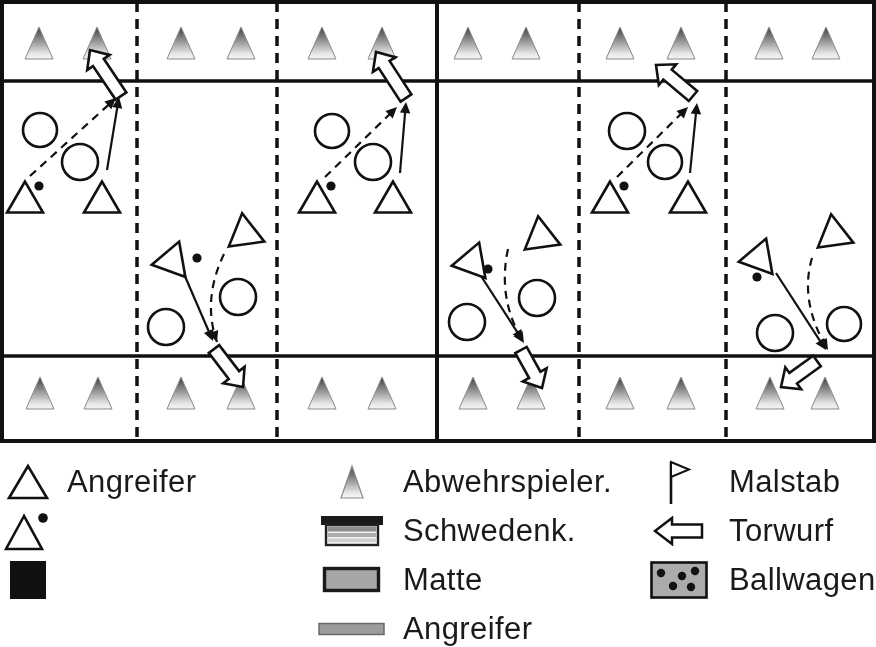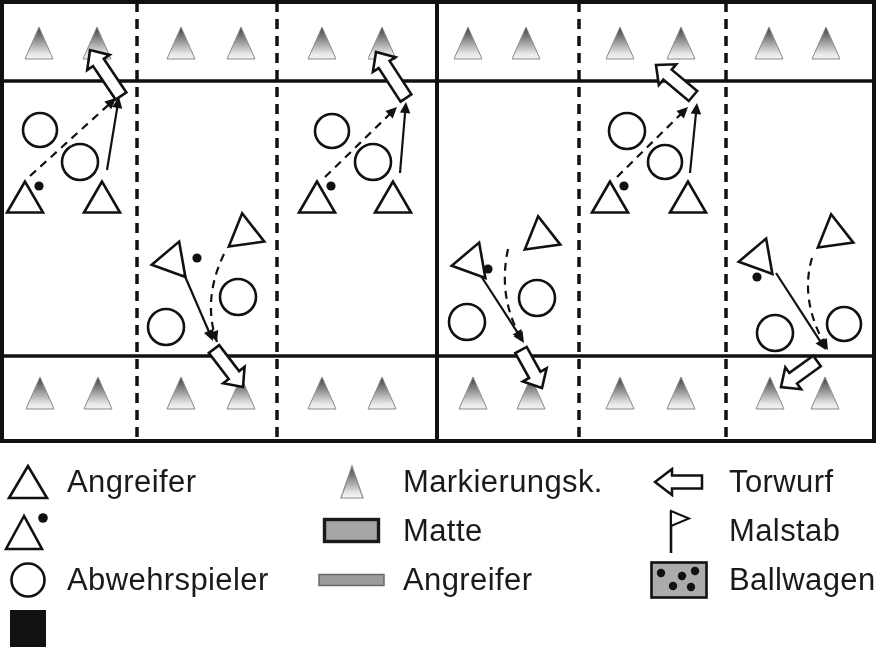--- a/index.html
+++ b/index.html
@@ -142,28 +142,20 @@
       <div class="lrow">
         <span class="licon">
           <svg width="48" height="42" viewBox="0 0 48 42">
               <polygon points="20,6 2,39 38,39" fill="#fff" stroke="#111" stroke-width="2.6"></polygon>
               <circle cx="39" cy="8" r="4.8" fill="#111"></circle>
             </svg>
         </span>
       </div>
       <div class="lrow">
         <span class="licon">
-          <svg width="40" height="40" viewBox="0 0 40 40">
-              <circle cx="20" cy="20" r="16.5" fill="#fff" stroke="#111" stroke-width="2.6"></circle>
-            </svg>
-        </span>
-        <span class="llabel">Abwehrspieler</span>
-      </div>
-      <div class="lrow">
-        <span class="licon">
           <svg width="38" height="40" viewBox="0 0 38 40">
               <rect x="1" y="1" width="36" height="38" fill="#111"></rect>
             </svg>
         </span>
       </div>
     </div>
 
     <div class="lcol c2">
       <div class="lrow">
         <span class="licon">
@@ -171,57 +163,69 @@
             <defs>
                 <linearGradient id="coneGL" x1="0" y1="0" x2="0" y2="1">
               <stop offset="0" stop-color="#3c3c3c"></stop>
                   <stop offset="0.85" stop-color="#e9e9e9"></stop>
                   <stop offset="1" stop-color="#f5f5f5"></stop>
             </linearGradient>
               </defs>
             <polygon points="14,2 3,34 25,34" fill="url(#coneGL)" stroke="#8a8a8a" stroke-width="1.2"></polygon>
           </svg>
         </span>
-        <span class="llabel">Markierungsk.</span>
+        <span class="llabel">Abwehrspieler.</span>
+      </div>
+      <div class="lrow">
+        <span class="licon">
+          <svg width="64" height="34" viewBox="0 0 64 34">
+            <rect x="1" y="2" width="62" height="9" fill="#1a1a1a"></rect>
+            <rect x="6" y="11" width="52" height="20" fill="#f0f0f0" stroke="#222" stroke-width="2.4"></rect>
+            <rect x="7.5" y="12.5" width="49" height="5" fill="#8c8c8c"></rect>
+            <rect x="7.5" y="19" width="49" height="4" fill="#adadad"></rect>
+            <rect x="7.5" y="24.5" width="49" height="3.5" fill="#cfcfcf"></rect>
+          </svg>
+        </span>
+        <span class="llabel">Schwedenk.</span>
       </div>
       <div class="lrow">
         <span class="licon">
           <svg width="60" height="28" viewBox="0 0 60 28">
               <rect x="2.5" y="2.5" width="54" height="22" fill="#a6a6a6" stroke="#1a1a1a" stroke-width="3.4"></rect>
             </svg>
         </span>
         <span class="llabel">Matte</span>
       </div>
       <div class="lrow">
         <span class="licon">
           <svg width="68" height="14" viewBox="0 0 68 14">
               <rect x="1" y="1.5" width="65" height="11" fill="#9c9c9c" stroke="#6a6a6a" stroke-width="1.5"></rect>
             </svg>
         </span>
         <span class="llabel">Angreifer</span>
       </div>
     </div>
 
     <div class="lcol c3">
-      <div class="lrow">
-        <span class="licon">
-          <svg width="52" height="30" viewBox="0 0 52 30">
-              <polygon points="2,15 19,2 19,8.5 49,8.5 49,21.5 19,21.5 19,28" fill="#fff" stroke="#111" stroke-width="2.5"></polygon>
-            </svg>
-        </span>
-        <span class="llabel">Torwurf</span>
-      </div>
       <div class="lrow">
         <span class="licon">
           <svg width="26" height="46" viewBox="0 0 26 46">
               <line x1="5" y1="45" x2="5" y2="3" stroke="#111" stroke-width="2.6"></line>
               <polygon points="5,3 23,10.5 5,18" fill="#fff" stroke="#111" stroke-width="2"></polygon>
             </svg>
         </span>
         <span class="llabel">Malstab</span>
+      </div>
+      <div class="lrow">
+        <span class="licon">
+          <svg width="52" height="30" viewBox="0 0 52 30">
+              <polygon points="2,15 19,2 19,8.5 49,8.5 49,21.5 19,21.5 19,28" fill="#fff" stroke="#111" stroke-width="2.5"></polygon>
+            </svg>
+        </span>
+        <span class="llabel">Torwurf</span>
       </div>
       <div class="lrow">
         <span class="licon">
           <svg width="58" height="38" viewBox="0 0 58 38">
             <rect x="1.5" y="1.5" width="55" height="35" fill="#ababab" stroke="#111" stroke-width="2.6"></rect>
             <circle cx="11" cy="12" r="4.2" fill="#111"></circle>
               <circle cx="23" cy="25" r="4.2" fill="#111"></circle>
             <circle cx="32" cy="15" r="4.2" fill="#111"></circle>
               <circle cx="41" cy="26" r="4.2" fill="#111"></circle>
             <circle cx="45" cy="10" r="4.2" fill="#111"></circle>

